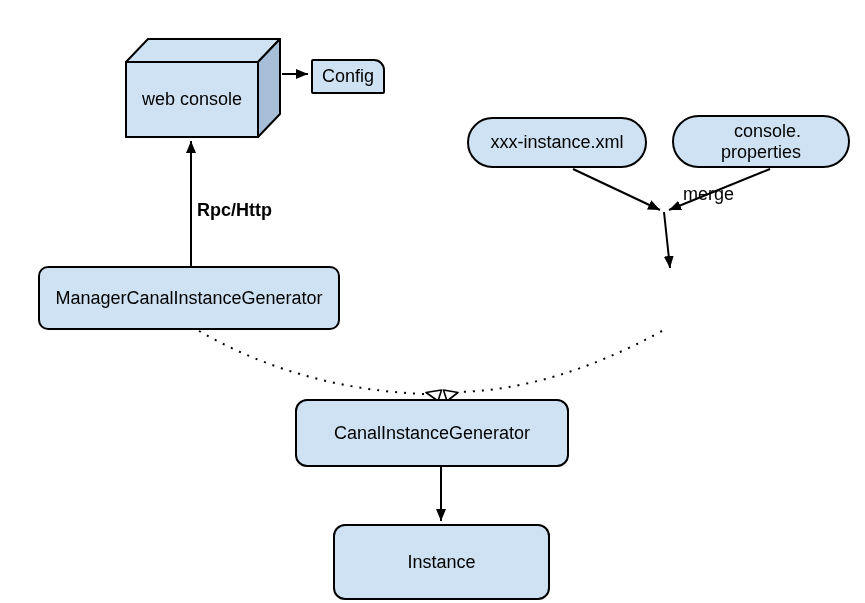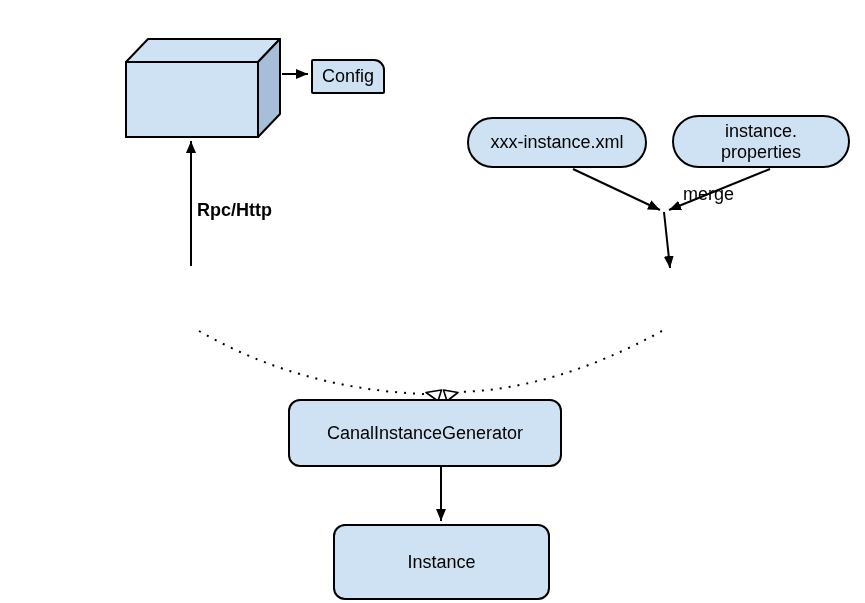--- a/index.html
+++ b/index.html
@@ -18,21 +18,21 @@
     width: 865px; height: 603px;
   }
   .node {
     position: absolute;
     box-sizing: border-box;
     background: #cfe2f3;
     border: 2px solid #000000;
     display: flex;
     align-items: center;
     justify-content: center;
-    text-align: center;
+    text-align: right;
     font-size: 18px;
     line-height: 21px;
     color: #000000;
     white-space: pre-line;
   }
   .node.rounded { border-radius: 10px; }
   .node.rounded-lg { border-radius: 12px; }
   .node.pill { border-radius: 27px; }
   .node.config { border-radius: 2px 11px 2px 2px; }
   .free-label {
@@ -83,37 +83,43 @@
 
     <line x1="441" y1="467" x2="441" y2="521" stroke="#000000" stroke-width="2" marker-end="url(#arrowFilled)"></line>
 
     <path d="M 199,331 Q 300,389 424,394" fill="none" stroke="#000000" stroke-width="2" stroke-dasharray="2 7"></path>
     <polygon points="426,392.5 441.5,390 438,401" fill="#ffffff" stroke="#000000" stroke-width="1.6" stroke-linejoin="round"></polygon>
 
     <path d="M 662,331 Q 556,389 460,392" fill="none" stroke="#000000" stroke-width="2" stroke-dasharray="2 7"></path>
     <polygon points="458,392.5 443.5,390 447,401" fill="#ffffff" stroke="#000000" stroke-width="1.6" stroke-linejoin="round"></polygon>
   </svg>
 
+  <div class="cube-label">
+    <span>web console</span>
+  </div>
 
   <div class="node config" style="left:311px; top:59px; width:74px; height:35px;">
     <span>Config</span>
   </div>
 
   <div class="node pill" style="left:467px; top:117px; width:180px; height:51px;">
     <span>xxx-instance.xml</span>
   </div>
 
   <div class="node pill" style="left:672px; top:115px; width:178px; height:53px;">
-    <span>instance.
+    <span>console.
 properties</span>
   </div>
 
+  <div class="node rounded" style="left:38px; top:266px; width:302px; height:64px;">
+    <span>ManagerCanalInstanceGenerator</span>
+  </div>
 
 
-  <div class="node rounded-lg" style="left:288px; top:399px; width:274px; height:68px;">
+  <div class="node rounded-lg" style="left:295px; top:399px; width:274px; height:68px;">
     <span>CanalInstanceGenerator</span>
   </div>
 
   <div class="node rounded-lg" style="left:333px; top:524px; width:217px; height:76px;">
     <span>Instance</span>
   </div>
 
   <div class="free-label" style="left:197px; top:200px;font-weight:bold;">Rpc/Http</div>
 
   <div class="free-label" style="left:639px; top:184px;margin-left:44px;">merge</div>

